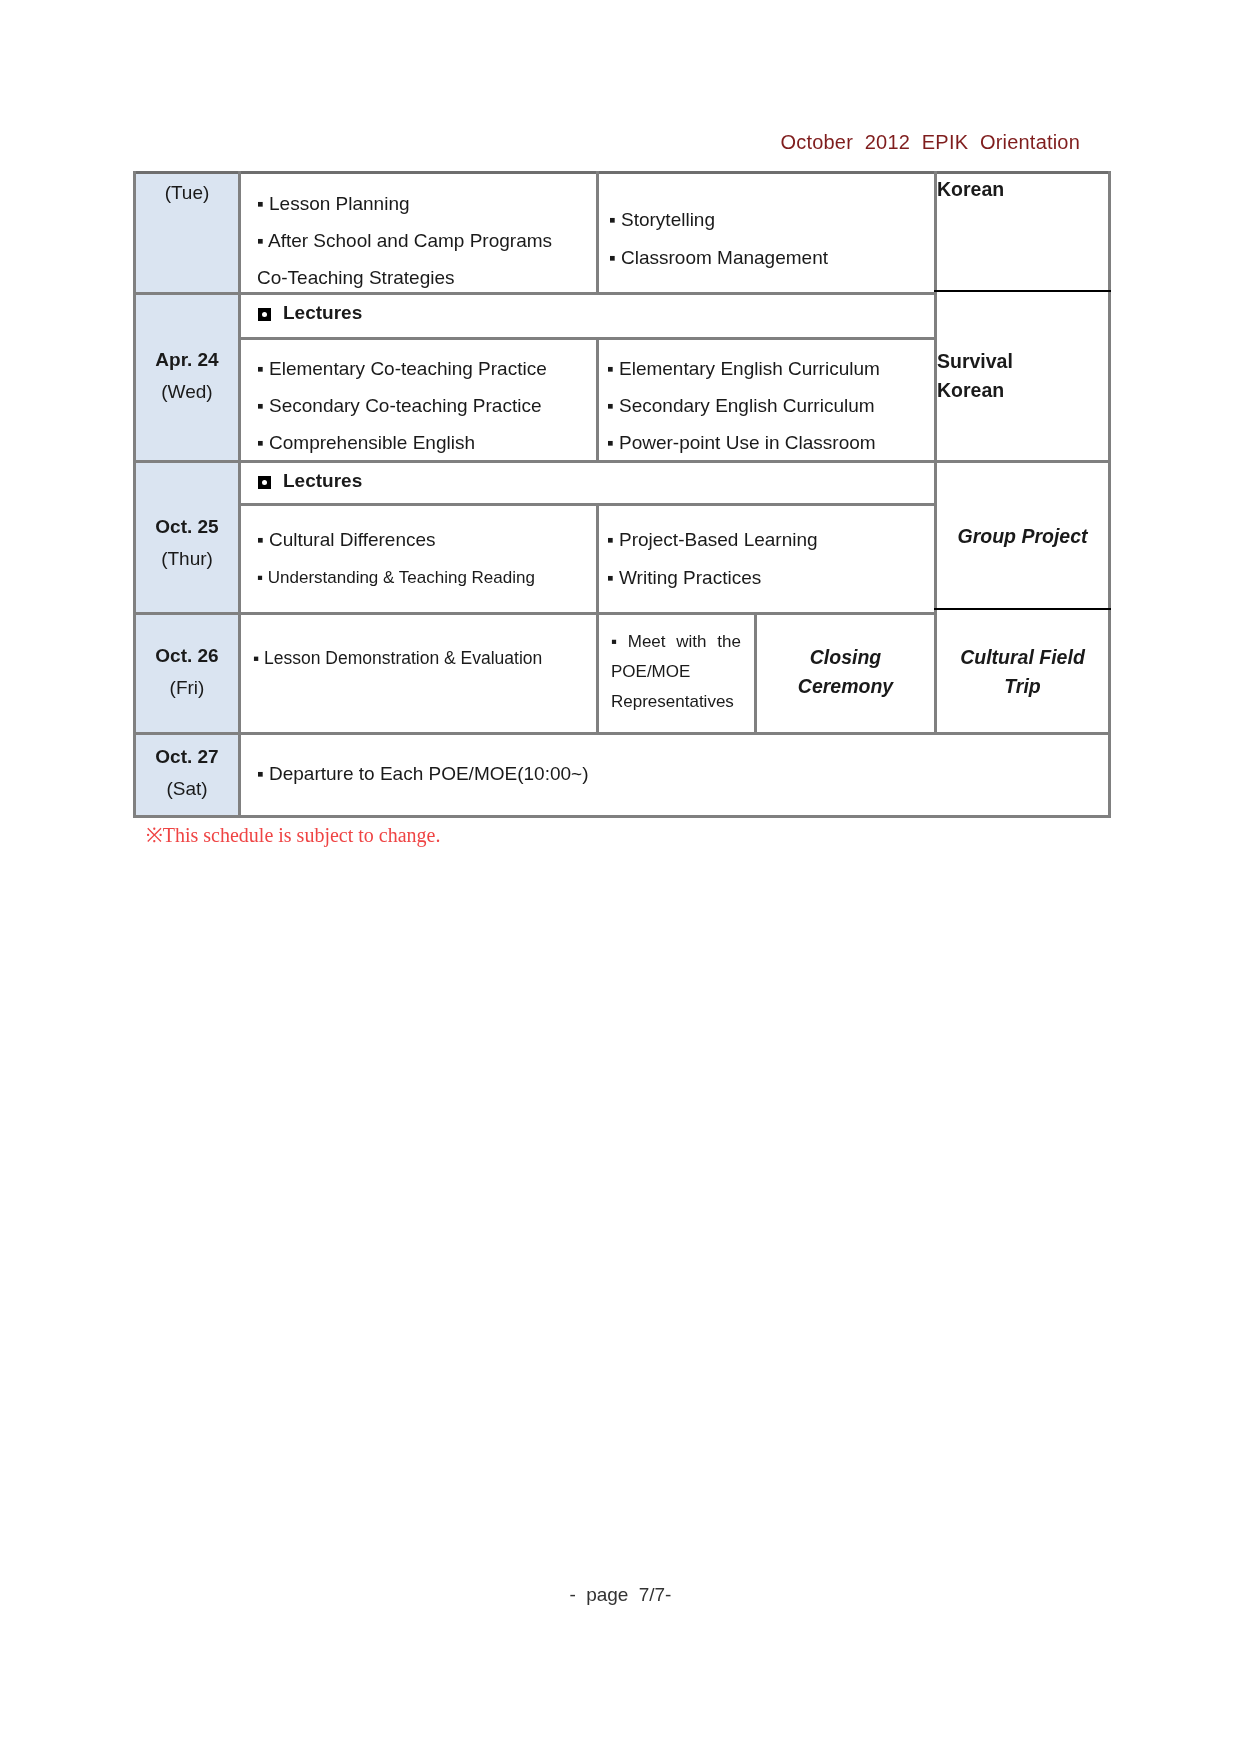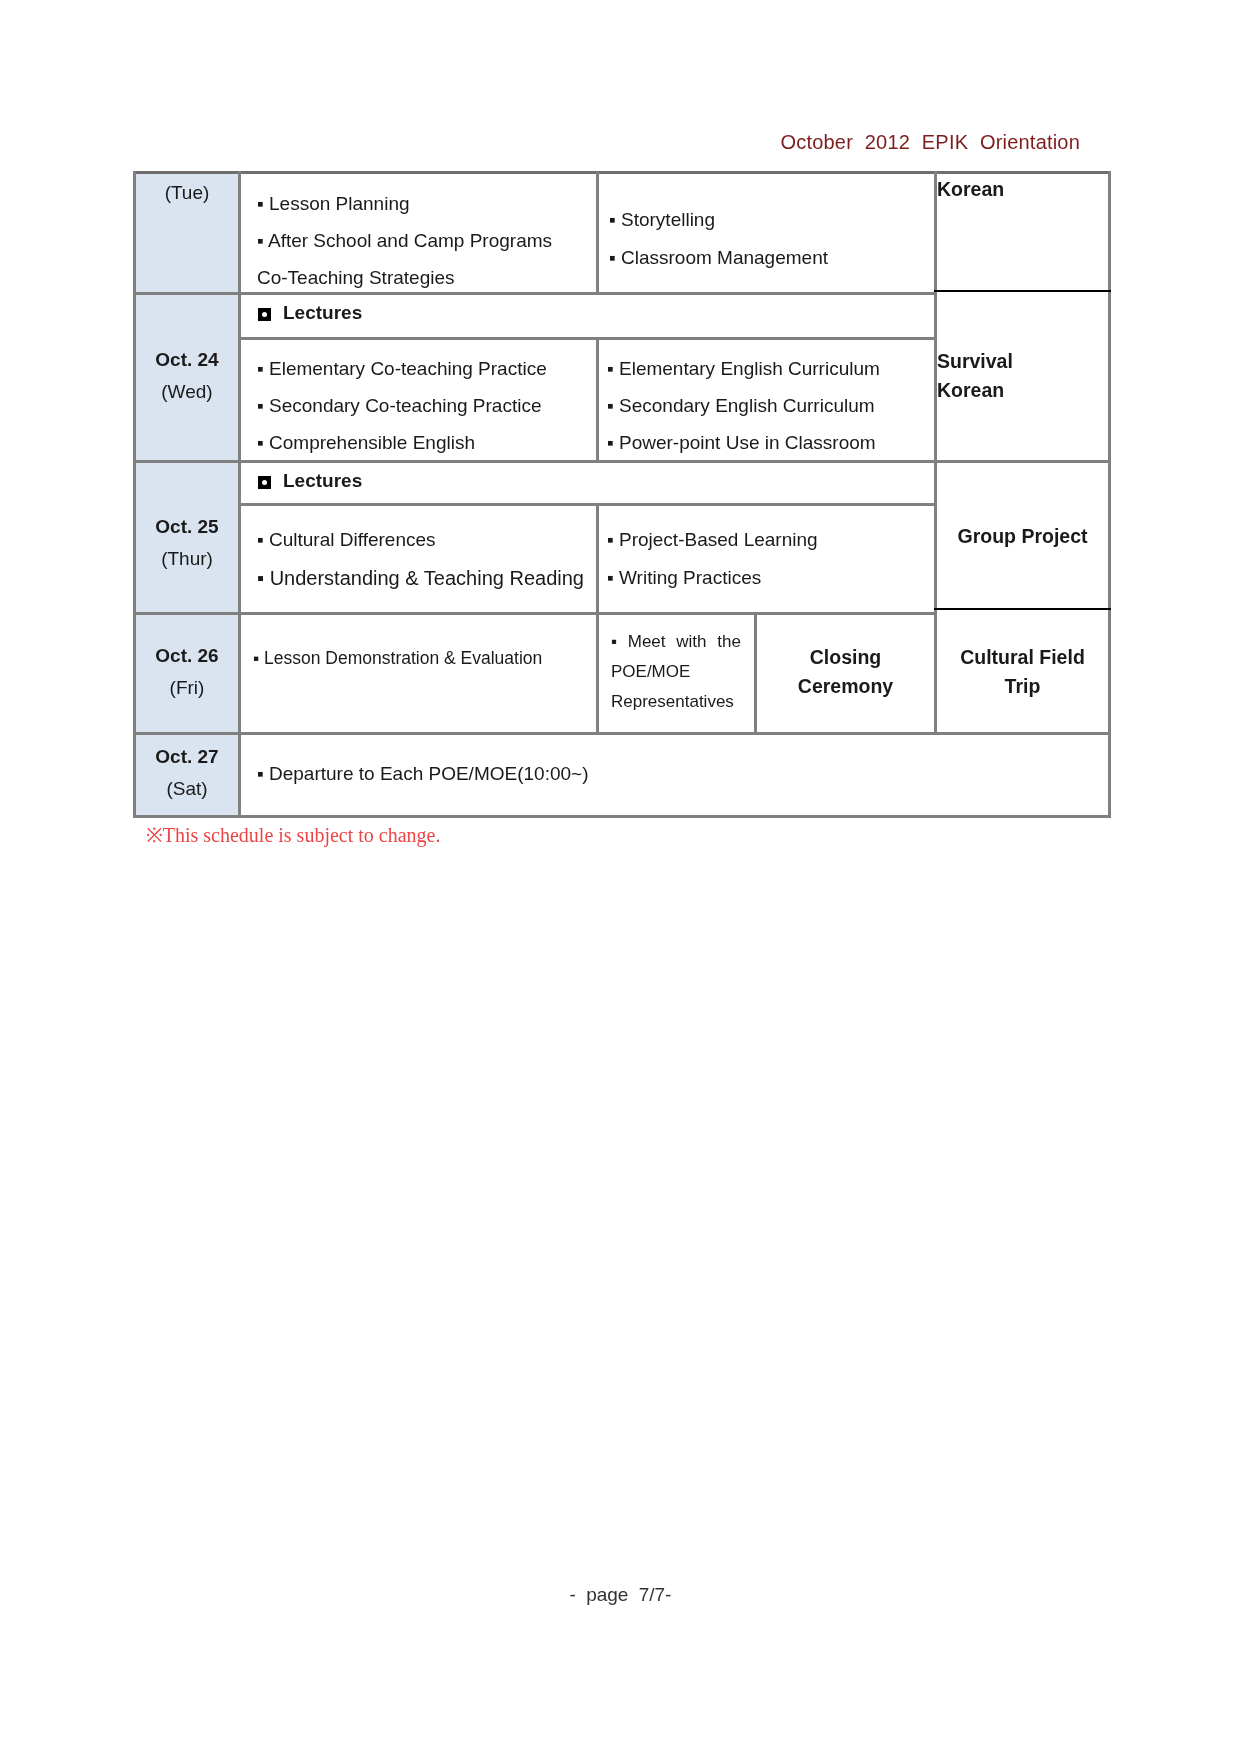--- a/index.html
+++ b/index.html
@@ -13,26 +13,26 @@
   #tbl{position:absolute;left:133px;top:171px;width:978px;height:647px;}
   .datebg{position:absolute;left:0;top:0;width:105px;height:647px;background:#dae4f1;}
   .gl{position:absolute;background:#808080;}
   .glb{position:absolute;background:#000000;}
   .cell{position:absolute;}
   .date{width:102px;left:3px;text-align:center;font-size:19px;line-height:32px;}
   .date b{font-size:19px;}
   .body19{font-size:19px;}
   .lines{line-height:37px;}
   .bold-cel{font-weight:bold;font-size:19.5px;text-align:left;}
-  .flexc{display:flex;align-items:center;justify-content:center;flex-direction:column;}
+  .flexc{display:flex;align-items:center;justify-content:center;flex-direction:column;font-style:italic;}
   .flexl{display:flex;align-items:center;}
   .lect-ico{position:absolute;width:13px;height:13px;background:#000;}
   .lect-ico span{position:absolute;left:4px;top:4px;width:5px;height:5px;background:#fff;border-radius:50%;}
   .lect-lbl{position:absolute;font-weight:bold;font-size:19px;}
-  .small-line{font-size:20px;}
+  .small-line{font-size:17px;}
 </style>
 </head>
 <body>
 
 <div id="page">
 
   <div id="doc-header">October 2012 EPIK Orientation</div>
 
   <div id="tbl">
     <div class="datebg"></div>
@@ -47,21 +47,21 @@
     </div>
     <div class="cell body19" style="left:476px;top:30px;width:322px;line-height:38px;">
       <div>▪ Storytelling</div>
       <div>▪ Classroom Management</div>
     </div>
     <div class="cell bold-cel" style="left:804px;top:7px;width:171px;">
       <span>Korean</span>
     </div>
 
     <div class="cell date" style="top:173px;">
-      <b>Oct. 24</b><br>
+      <b>Apr. 24</b><br>
       <span>(Wed)</span>
     </div>
     <div class="lect-ico" style="left:125px;top:137px;">
         <span></span>
       </div>
     <div class="lect-lbl" style="left:150px;top:131px;">Lectures</div>
     <div class="cell lines body19" style="left:474px;top:179px;width:324px;">
       <div>▪ Elementary English Curriculum</div>
       <div>▪ Secondary English Curriculum</div>
       <div>▪ Power-point Use in Classroom</div>

